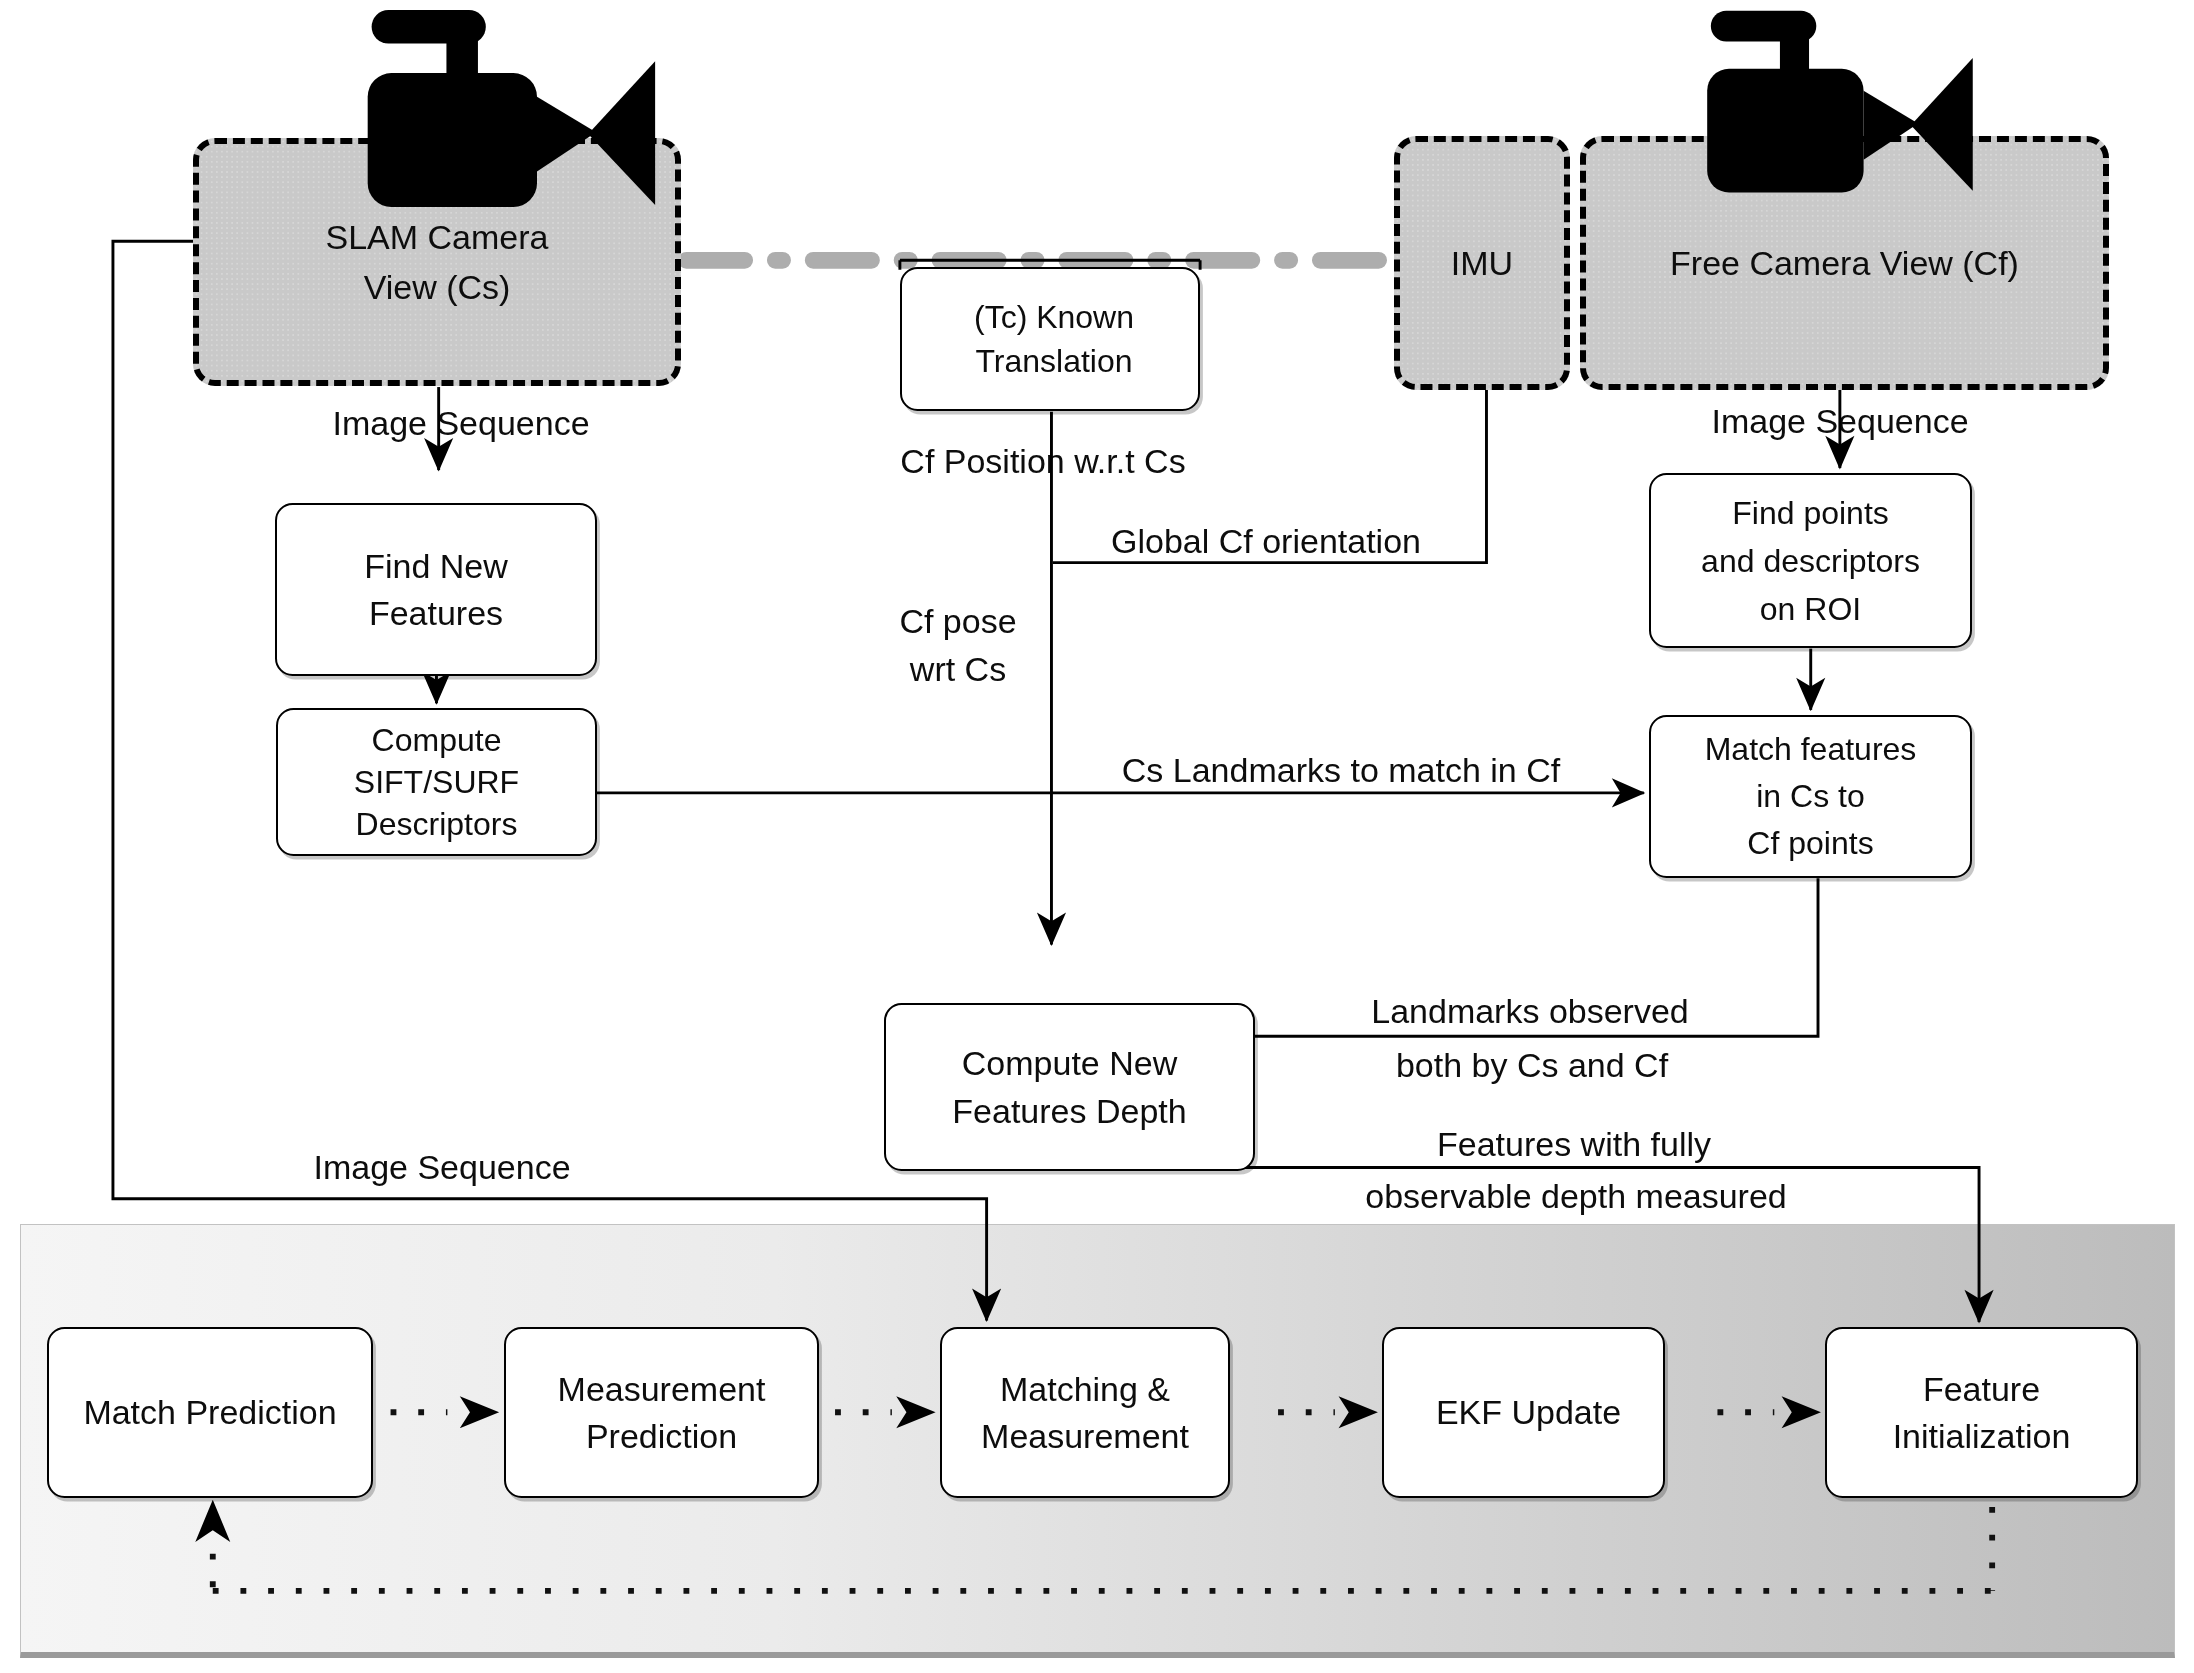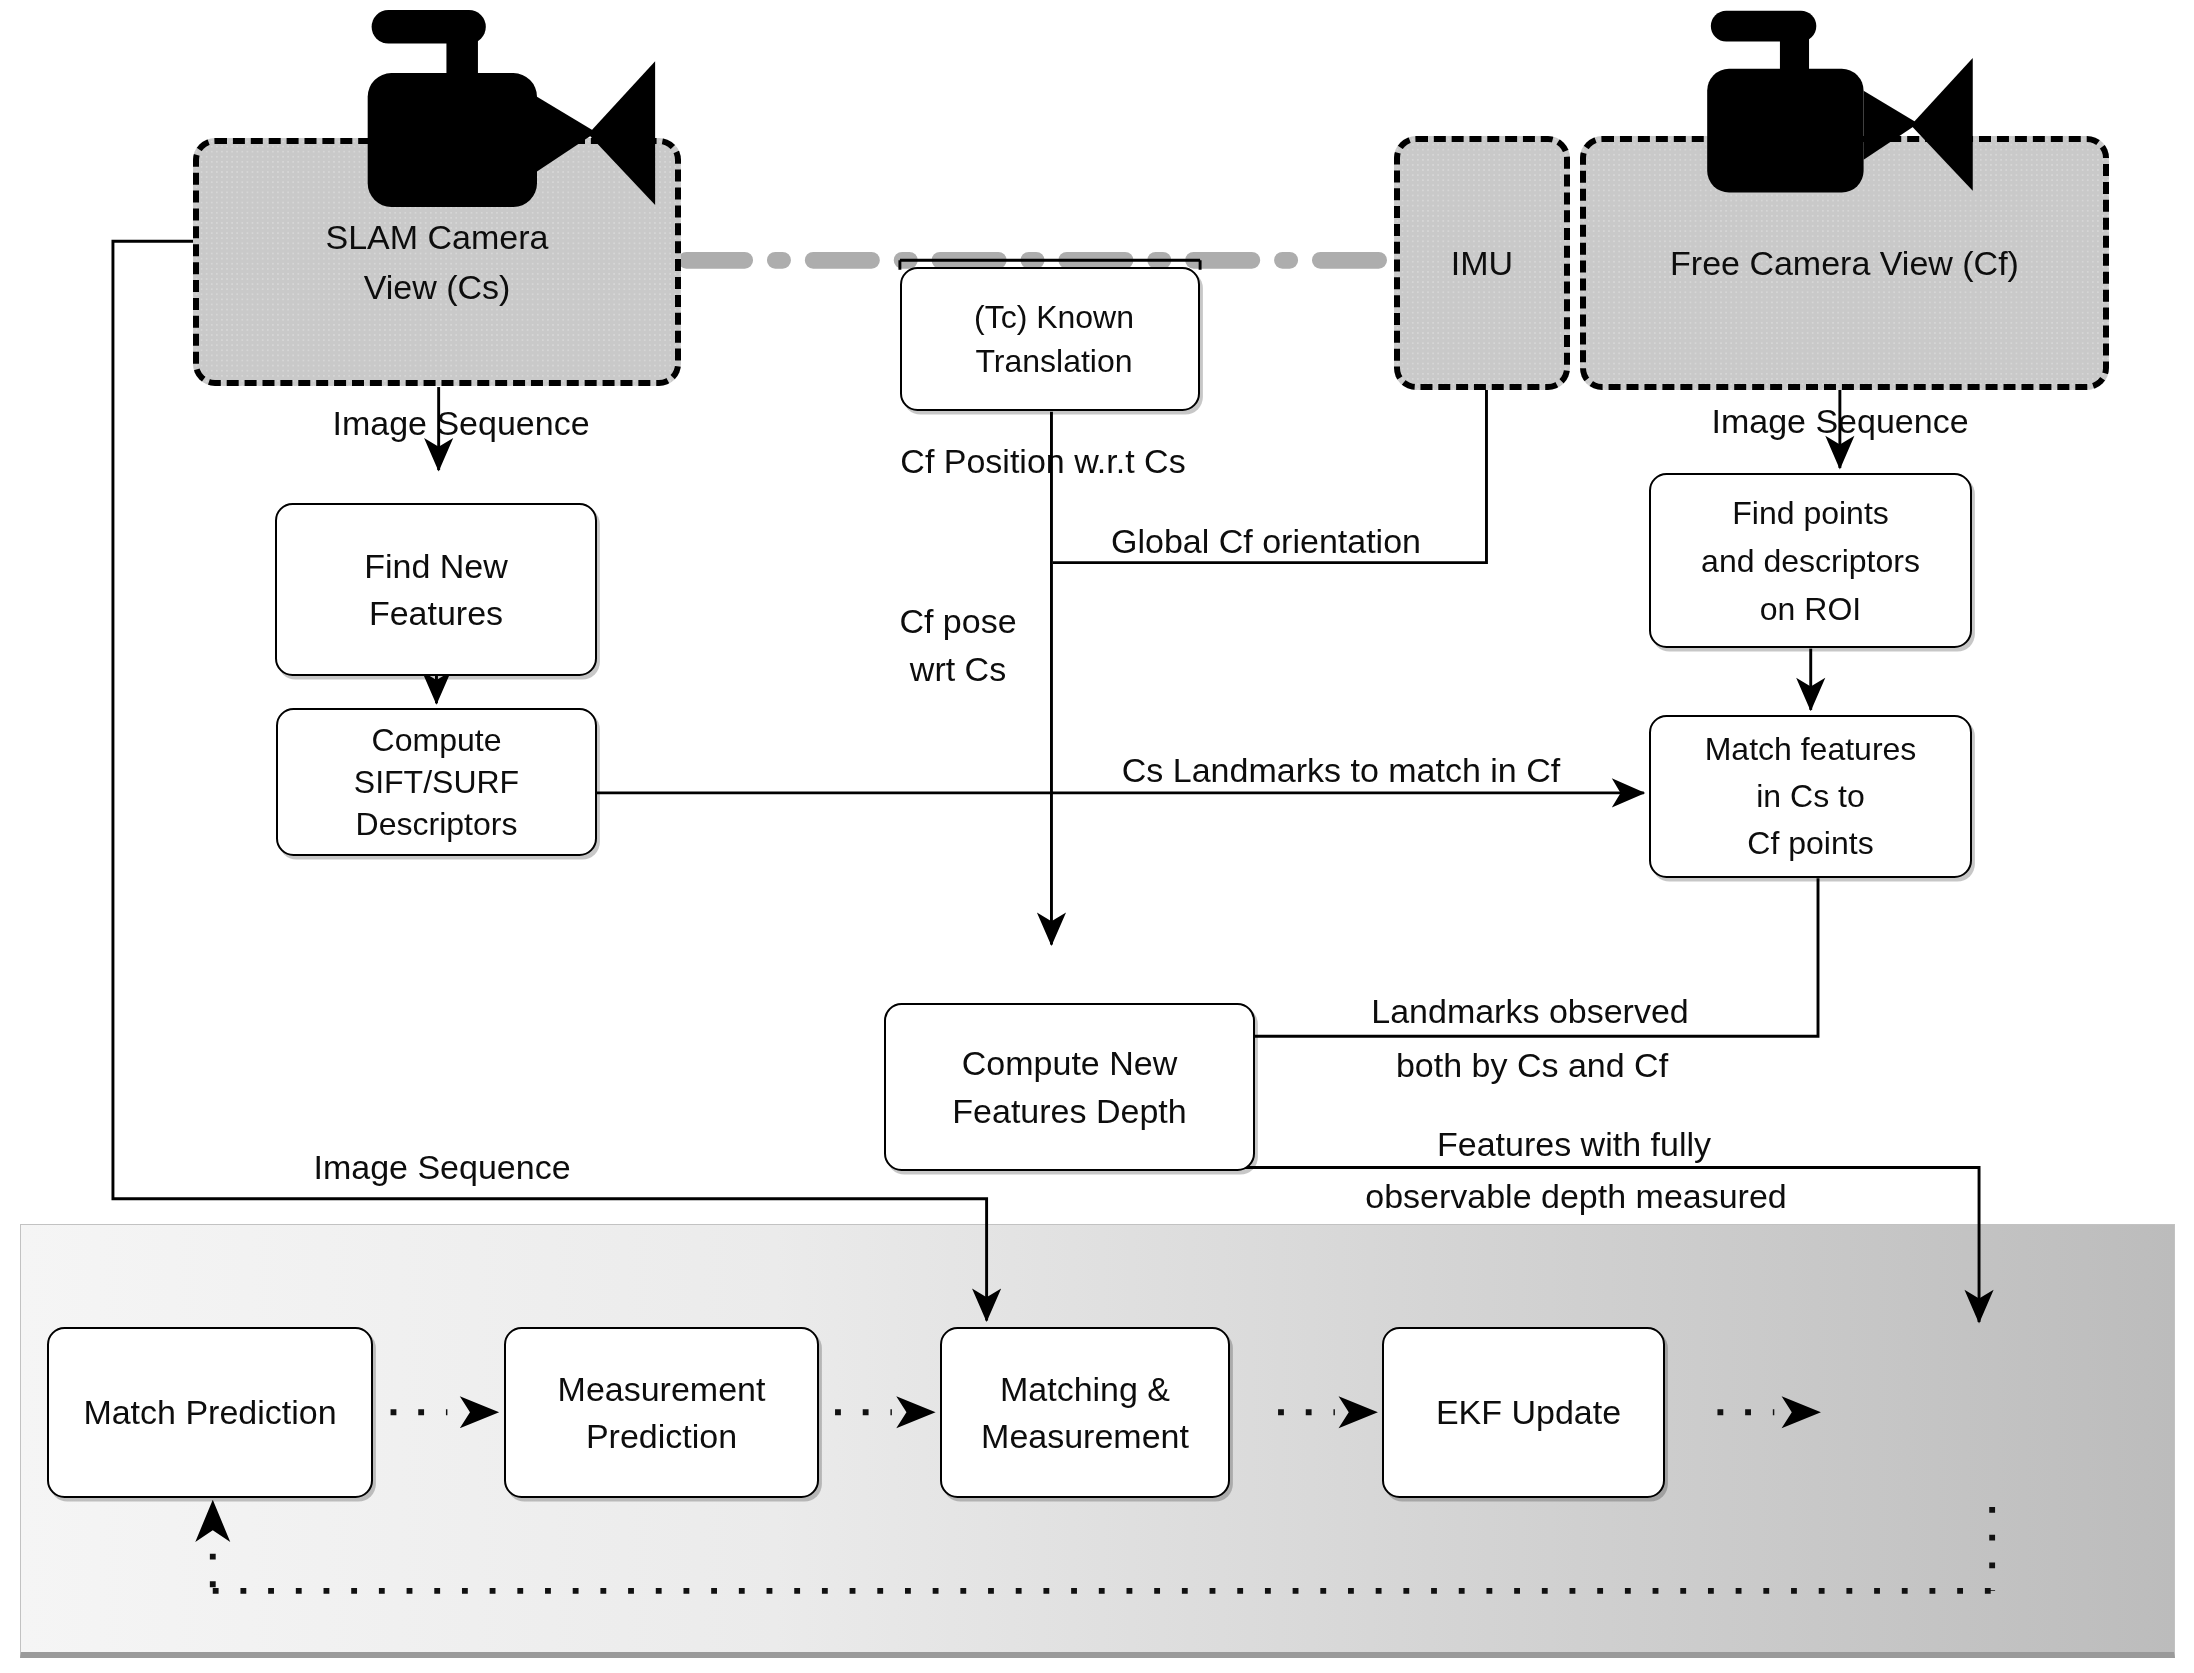--- a/index.html
+++ b/index.html
@@ -167,20 +167,24 @@
     <span>Measurement</span>
     <span>Prediction</span>
   </div>
   <div class="wbox" style="left:940px; top:1327px; width:290px; height:171px;">
     <span>Matching &amp;</span>
     <span>Measurement</span>
   </div>
   <div class="wbox" style="left:1382px; top:1327px; width:283px; height:171px;padding-left:10px;">
     <span>EKF Update</span>
   </div>
+  <div class="wbox" style="left:1825px; top:1327px; width:313px; height:171px;">
+    <span>Feature</span>
+    <span>Initialization</span>
+  </div>
 
   <div class="lbl" style="left:461px; top:423px;">Image Sequence</div>
   <div class="lbl" style="left:1840px; top:421px;">Image Sequence</div>
   <div class="lbl" style="left:442px; top:1167px;">Image Sequence</div>
   <div class="lbl" style="left:1043px; top:461px;">Cf Position w.r.t Cs</div>
   <div class="lbl" style="left:1266px; top:541px;">Global Cf orientation</div>
   <div class="lbl" style="left:958px; top:621px;">Cf pose</div>
   <div class="lbl" style="left:958px; top:669px;">wrt Cs</div>
   <div class="lbl" style="left:1341px; top:770px;">Cs Landmarks to match in Cf</div>
   <div class="lbl" style="left:1530px; top:1011px;">Landmarks observed</div>

